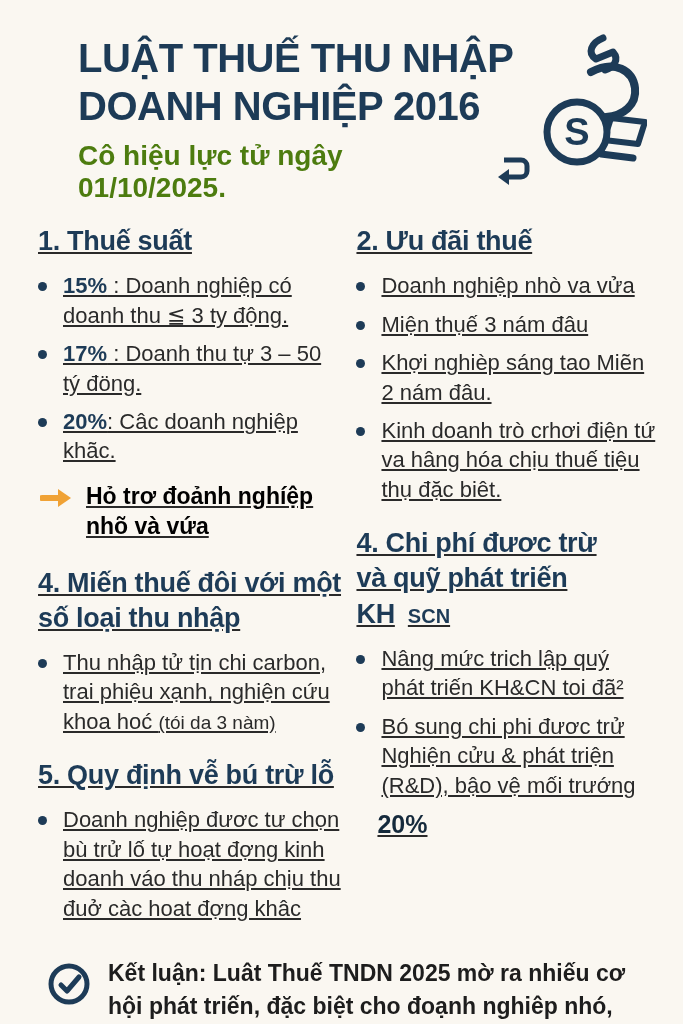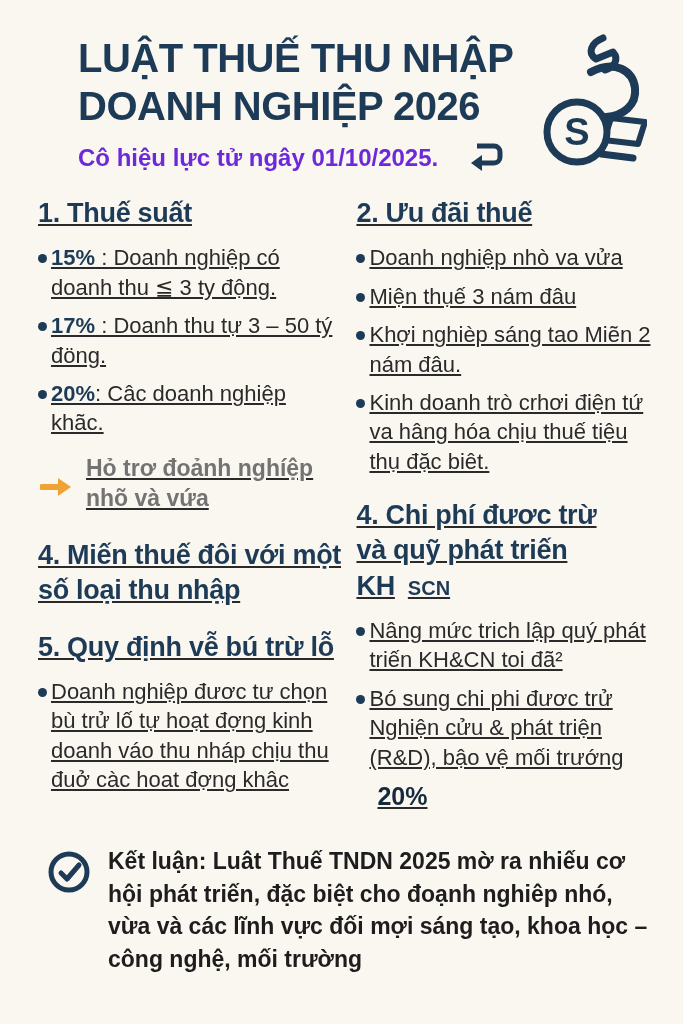--- a/index.html
+++ b/index.html
@@ -15,48 +15,48 @@
   .page { width:683px; height:1024px; position:relative; padding-top:34px; }
 
   
   .header { padding-left:78px; padding-right:150px; position:relative; }
   .title {
     color:#1d3b57; font-weight:800; font-size:40px; line-height:1.2;
     letter-spacing:-0.5px;
   }
   .title span { display:block; }
   .subtitle-row { display:flex; align-items:center; gap:28px; margin-top:10px; }
-  .subtitle { font-size:24px; font-weight:700; color:#6d28d9; }
+  .subtitle { font-size:28px; font-weight:700; color:#4d7c0f; }
   .money-icon { position:absolute; top:-2px; right:36px; width:106px; height:142px; }
 
   
   .columns { display:flex; gap:14px; padding:20px 26px 0 38px; }
   .col { width:312px; }
   .col.right { width:308px; }
 
   h2.sec {
     color:#1d3b57; font-weight:800; font-size:27px; line-height:1.3;
     letter-spacing:-0.3px; margin:0 0 12px 0;
   }
   h2.sec .small-caps { font-size:20px; letter-spacing:0;margin-left:13px; }
   .sec-block { margin-bottom:22px;text-decoration:underline; }
 
   ul.blist { list-style:none; }
   ul.blist li {
-    display:flex; gap:4px; margin-bottom:9px;
+    display:flex; gap:16px; margin-bottom:9px;
     font-size:22px; line-height:1.34; color:#2a2a2a;
   }
   .dot { flex:none; width:9px; height:9px; border-radius:50%; background:#1d3b57; margin-top:11px; }
   .pct { color:#1d3b57; font-weight:800; }
   .small-note { font-size:19px; }
 
   .arrow-note {
-    display:flex; gap:14px; align-items:center;
+    display:flex; gap:14px; align-items:flex-start;
     margin:16px 0 24px 2px;
-    color:#737373; font-weight:800; font-size:23px; line-height:1.3;
+    color:#000000; font-weight:800; font-size:23px; line-height:1.3;
   }
   .arrow-note svg { flex:none; margin-top:6px; }
 
   .big-value {
     margin:10px 0 0 21px; font-size:25px; font-weight:800; color:#152a3c;
   }
 
   
   .conclusion {
     display:flex; gap:16px; align-items:flex-start;
@@ -68,21 +68,21 @@
   }
 </style>
 </head>
 <body>
 
 <div class="page">
 
   <div class="header">
     <div class="title">
       <span>LUẬT THUẾ THU NHẬP</span>
-      <span>DOANH NGHIỆP 2026</span>
+      <span>DOANH NGHIỆP 2016</span>
     </div>
     <div class="subtitle-row">
       <div class="subtitle">Cô hiệu lực tử ngây 01/10/2025.</div>
       <span>
         <svg width="40" height="32" viewBox="0 0 40 32">
           <path d="M11 6 H28 a6 6 0 0 1 6 6 v5 a6 6 0 0 1 -6 6 H14" fill="none" stroke="#1d3b57" stroke-width="5" stroke-linejoin="round"></path>
           <path d="M16 15 L5 23 L16 31 z" fill="#1d3b57"></path>
         </svg>
       </span>
     </div>
@@ -122,20 +122,26 @@
           <svg width="32" height="20" viewBox="0 0 32 20">
             <path d="M2 10 H20" stroke="#f0a235" stroke-width="6" stroke-linecap="round"></path>
             <path d="M18 1 L31 10 L18 19 z" fill="#f0a235"></path>
           </svg>
           <span>Hỏ trơ đoảnh nghíệp nhõ và vứa</span>
         </div>
       </div>
 
       <div class="sec-block">
         <h2 class="sec">4. Miến thuế đôi với một số loại thu nhập</h2>
+        <ul class="blist">
+          <li>
+            <span class="dot"></span>
+            <span><span>Thu nhập tử tịn chi carbon, trai phiệu xạnh, nghiện cứu khoa hoć </span><span class="small-note">(tói da 3 nàm)</span></span>
+          </li>
+        </ul>
       </div>
 
       <div class="sec-block">
         <h2 class="sec">5. Quy định vễ bú trừ lỗ</h2>
         <ul class="blist">
           <li>
             <span class="dot"></span>
             <span>Doanh nghiệp đươc tư chọn bù trử lố tự hoạt đợng kinh doanh váo thu nháp chịu thu đuở càc hoat đợng khâc</span>
           </li>
         </ul>

